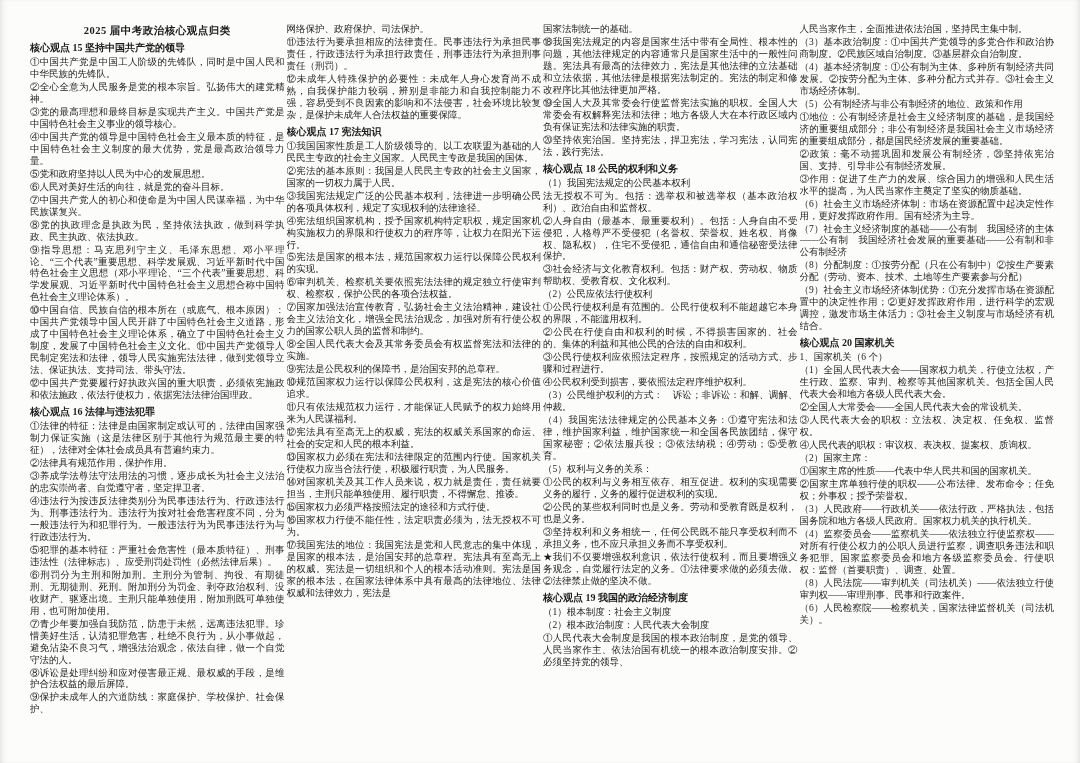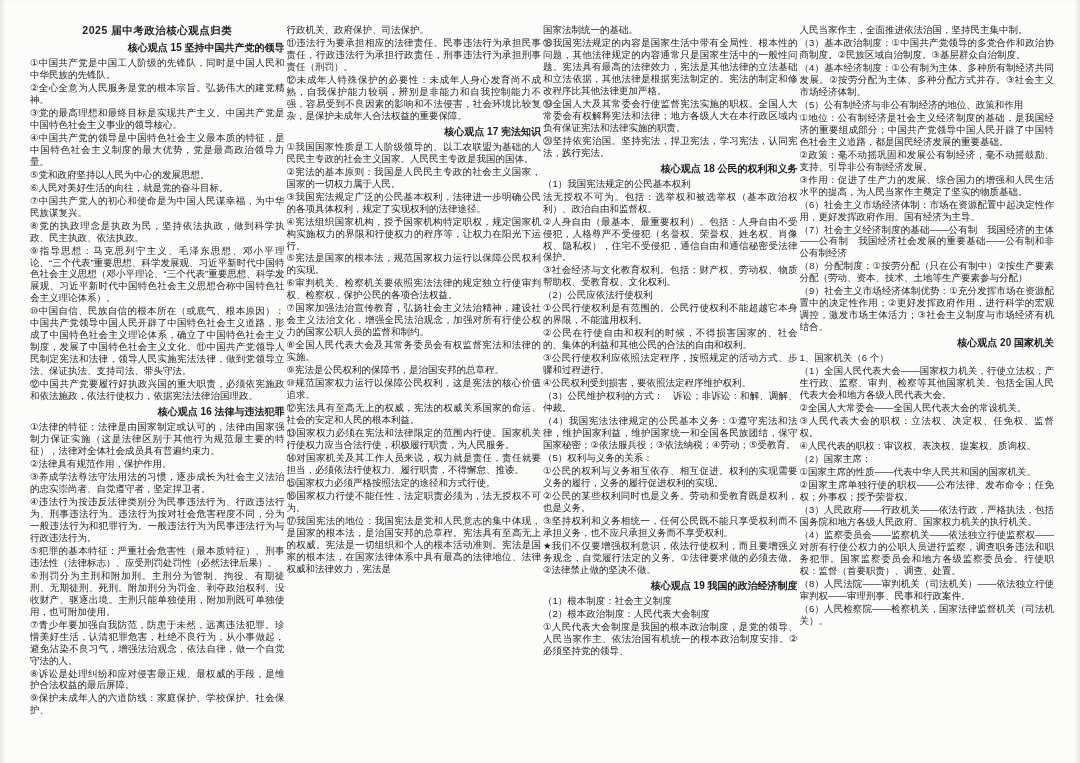--- a/index.html
+++ b/index.html
@@ -16,38 +16,39 @@
     background: #fcfcfb;
     box-sizing: border-box;
     padding: 24px 26px 16px 30px;
     overflow: hidden;
     box-shadow: inset 6px 0 10px -8px rgba(0,0,0,.25), inset -6px 0 10px -8px rgba(0,0,0,.25);
   }
   .columns {
     display: flex;
     gap: 2px;
     height: 100%;
+    font-family: Liberation Serif, serif;
   }
   .column {
     flex: 1 1 0;
     min-width: 0;
     overflow: hidden;
     color: #1c1c1c;
   }
   .title {
     font-size: 10.5px;
     font-weight: 600;
     text-align: center;
     margin: 0 0 3px 0;
     letter-spacing: .5px;
   }
   .heading {
     font-size: 10px;
     font-weight: 700;
-    text-align: right;
+    text-align: left;
     margin: 3px 0 2px 0;
   }
   .para {
     font-size: 9.5px;
     line-height: 1.26;
     text-align: justify;
     margin: 0 0 1px 0;
     word-break: break-all;
   }
 </style>
@@ -75,37 +76,38 @@
         <p class="para">②法律具有规范作用，保护作用。</p>
         <p class="para">③养成学法尊法守法用法的习惯，逐步成长为社会主义法治的忠实崇尚者、自觉遵守者，坚定捍卫者。</p>
         <p class="para">④违法行为按违反法律类别分为民事违法行为、行政违法行为、刑事违法行为。违法行为按对社会危害程度不同，分为一般违法行为和犯罪行为。一般违法行为为民事违法行为与行政违法行为。</p>
         <p class="para">⑤犯罪的基本特征：严重社会危害性（最本质特征）、刑事违法性（法律标志）、应受刑罚处罚性（必然法律后果）。</p>
         <p class="para">⑥刑罚分为主刑和附加刑。主刑分为管制、拘役、有期徒刑、无期徒刑、死刑。附加刑分为罚金、剥夺政治权利、没收财产、驱逐出境。主刑只能单独使用，附加刑既可单独使用，也可附加使用。</p>
         <p class="para">⑦青少年要加强自我防范，防患于未然，远离违法犯罪。珍惜美好生活，认清犯罪危害，杜绝不良行为，从小事做起，避免沾染不良习气，增强法治观念，依法自律，做一个自觉守法的人。</p>
         <p class="para">⑧诉讼是处理纠纷和应对侵害最正规、最权威的手段，是维护合法权益的最后屏障。</p>
         <p class="para">⑨保护未成年人的六道防线：家庭保护、学校保护、社会保护、</p>
       </div>
       <div class="column">
-        <p class="para">行政机关、政府保护、司法保护。</p>
+        <p class="para">网络保护、政府保护、司法保护。</p>
         <p class="para">⑪违法行为要承担相应的法律责任。民事违法行为承担民事责任，行政违法行为承担行政责任，刑事违法行为承担刑事责任（刑罚）。</p>
         <p class="para">⑫未成年人特殊保护的必要性：未成年人身心发育尚不成熟，自我保护能力较弱，辨别是非能力和自我控制能力不强，容易受到不良因素的影响和不法侵害，社会环境比较复杂，是保护未成年人合法权益的重要保障。</p>
         <h2 class="heading">核心观点 17 宪法知识</h2>
         <p class="para">①我国国家性质是工人阶级领导的、以工农联盟为基础的人民民主专政的社会主义国家。人民民主专政是我国的国体。</p>
         <p class="para">②宪法的基本原则：我国是人民民主专政的社会主义国家，国家的一切权力属于人民。</p>
         <p class="para">③我国宪法规定广泛的公民基本权利，法律进一步明确公民的各项具体权利，规定了实现权利的法律途径。</p>
         <p class="para">④宪法组织国家机构，授予国家机构特定职权，规定国家机构实施权力的界限和行使权力的程序等，让权力在阳光下运行。</p>
         <p class="para">⑤宪法是国家的根本法，规范国家权力运行以保障公民权利的实现。</p>
         <p class="para">⑥审判机关、检察机关要依照宪法法律的规定独立行使审判权、检察权，保护公民的各项合法权益。</p>
         <p class="para">⑦国家加强法治宣传教育，弘扬社会主义法治精神，建设社会主义法治文化，增强全民法治观念，加强对所有行使公权力的国家公职人员的监督和制约。</p>
         <p class="para">⑧全国人民代表大会及其常务委员会有权监督宪法和法律的实施。</p>
         <p class="para">⑨宪法是公民权利的保障书，是治国安邦的总章程。</p>
         <p class="para">⑩规范国家权力运行以保障公民权利，这是宪法的核心价值追求。</p>
+        <p class="para">⑪只有依法规范权力运行，才能保证人民赋予的权力始终用来为人民谋福利。</p>
         <p class="para">⑫宪法具有至高无上的权威，宪法的权威关系国家的命运、社会的安定和人民的根本利益。</p>
         <p class="para">⑬国家权力必须在宪法和法律限定的范围内行使。国家机关行使权力应当合法行使，积极履行职责，为人民服务。</p>
-        <p class="para">⑭对国家机关及其工作人员来说，权力就是责任，责任就要担当，必须依法行使权力、履行职责，不得懈怠、推诿。</p>
+        <p class="para">⑭对国家机关及其工作人员来说，权力就是责任，责任就要担当，主刑只能单独使用、履行职责，不得懈怠、推诿。</p>
         <p class="para">⑮国家权力必须严格按照法定的途径和方式行使。</p>
         <p class="para">⑯国家权力行使不能任性，法定职责必须为，法无授权不可为。</p>
         <p class="para">⑰我国宪法的地位：我国宪法是党和人民意志的集中体现，是国家的根本法，是治国安邦的总章程。宪法具有至高无上的权威。宪法是一切组织和个人的根本活动准则。宪法是国家的根本法，在国家法律体系中具有最高的法律地位、法律权威和法律效力，宪法是</p>
       </div>
       <div class="column">
         <p class="para">国家法制统一的基础。</p>
         <p class="para">⑱我国宪法规定的内容是国家生活中带有全局性、根本性的问题，其他法律规定的内容通常只是国家生活中的一般性问题。宪法具有最高的法律效力，宪法是其他法律的立法基础和立法依据，其他法律是根据宪法制定的。宪法的制定和修改程序比其他法律更加严格。</p>
         <p class="para">⑲全国人大及其常委会行使监督宪法实施的职权。全国人大常委会有权解释宪法和法律；地方各级人大在本行政区域内负有保证宪法和法律实施的职责。</p>
         <p class="para">⑳坚持依宪治国。坚持宪法，捍卫宪法，学习宪法，认同宪法，践行宪法。</p>
         <h2 class="heading">核心观点 18 公民的权利和义务</h2>
@@ -128,22 +130,22 @@
         <h2 class="heading">核心观点 19 我国的政治经济制度</h2>
         <p class="para">（1）根本制度：社会主义制度</p>
         <p class="para">（2）根本政治制度：人民代表大会制度</p>
         <p class="para">①人民代表大会制度是我国的根本政治制度，是党的领导、人民当家作主、依法治国有机统一的根本政治制度安排。②必须坚持党的领导、</p>
       </div>
       <div class="column">
         <p class="para">人民当家作主，全面推进依法治国，坚持民主集中制。</p>
         <p class="para">（3）基本政治制度：①中国共产党领导的多党合作和政治协商制度。②民族区域自治制度。③基层群众自治制度。</p>
         <p class="para">（4）基本经济制度：①公有制为主体、多种所有制经济共同发展。②按劳分配为主体、多种分配方式并存。③社会主义市场经济体制。</p>
         <p class="para">（5）公有制经济与非公有制经济的地位、政策和作用</p>
-        <p class="para">①地位：公有制经济是社会主义经济制度的基础，是我国经济的重要组成部分；中国共产党领导中国人民开辟了中国特色社会主义道路，都是国民经济发展的重要基础。</p>
-        <p class="para">②政策：毫不动摇巩固和发展公有制经济，毫不动摇鼓励、支持、引导非公有制经济发展。</p>
+        <p class="para">①地位：公有制经济是社会主义经济制度的基础，是我国经济的重要组成部分；非公有制经济是我国社会主义市场经济的重要组成部分，都是国民经济发展的重要基础。</p>
+        <p class="para">②政策：毫不动摇巩固和发展公有制经济，⑳坚持依宪治国、支持、引导非公有制经济发展。</p>
         <p class="para">③作用：促进了生产力的发展、综合国力的增强和人民生活水平的提高，为人民当家作主奠定了坚实的物质基础。</p>
         <p class="para">（6）社会主义市场经济体制：市场在资源配置中起决定性作用，更好发挥政府作用。国有经济为主导。</p>
         <p class="para">（7）社会主义经济制度的基础——公有制　我国经济的主体——公有制　我国经济社会发展的重要基础——公有制和非公有制经济</p>
         <p class="para">（8）分配制度：①按劳分配（只在公有制中）②按生产要素分配（劳动、资本、技术、土地等生产要素参与分配）</p>
         <p class="para">（9）社会主义市场经济体制优势：①充分发挥市场在资源配置中的决定性作用；②更好发挥政府作用，进行科学的宏观调控，激发市场主体活力；③社会主义制度与市场经济有机结合。</p>
         <h2 class="heading">核心观点 20 国家机关</h2>
         <p class="para">1、国家机关（6 个）</p>
         <p class="para">（1）全国人民代表大会——国家权力机关，行使立法权，产生行政、监察、审判、检察等其他国家机关。包括全国人民代表大会和地方各级人民代表大会。</p>
         <p class="para">②全国人大常委会——全国人民代表大会的常设机关。</p>
         <p class="para">③人民代表大会的职权：立法权、决定权、任免权、监督权。</p>

